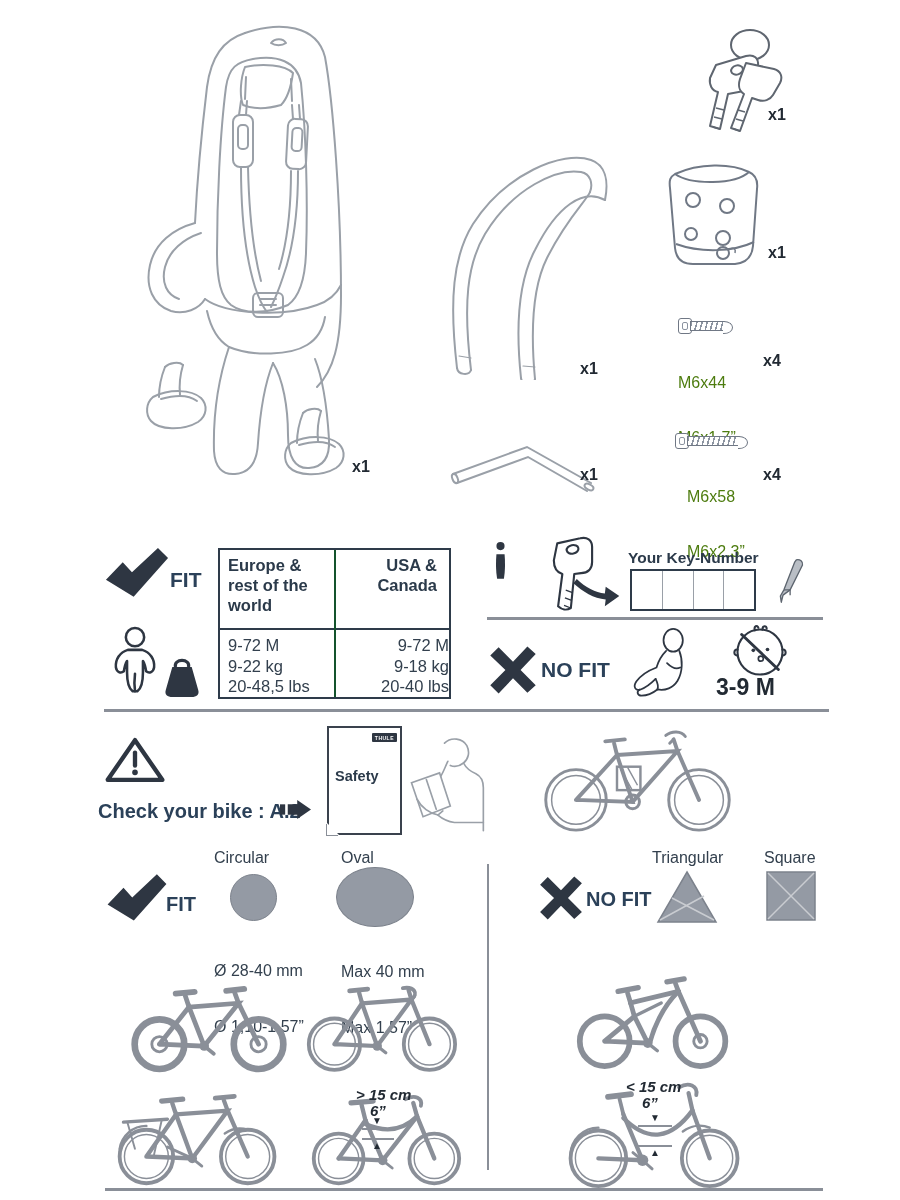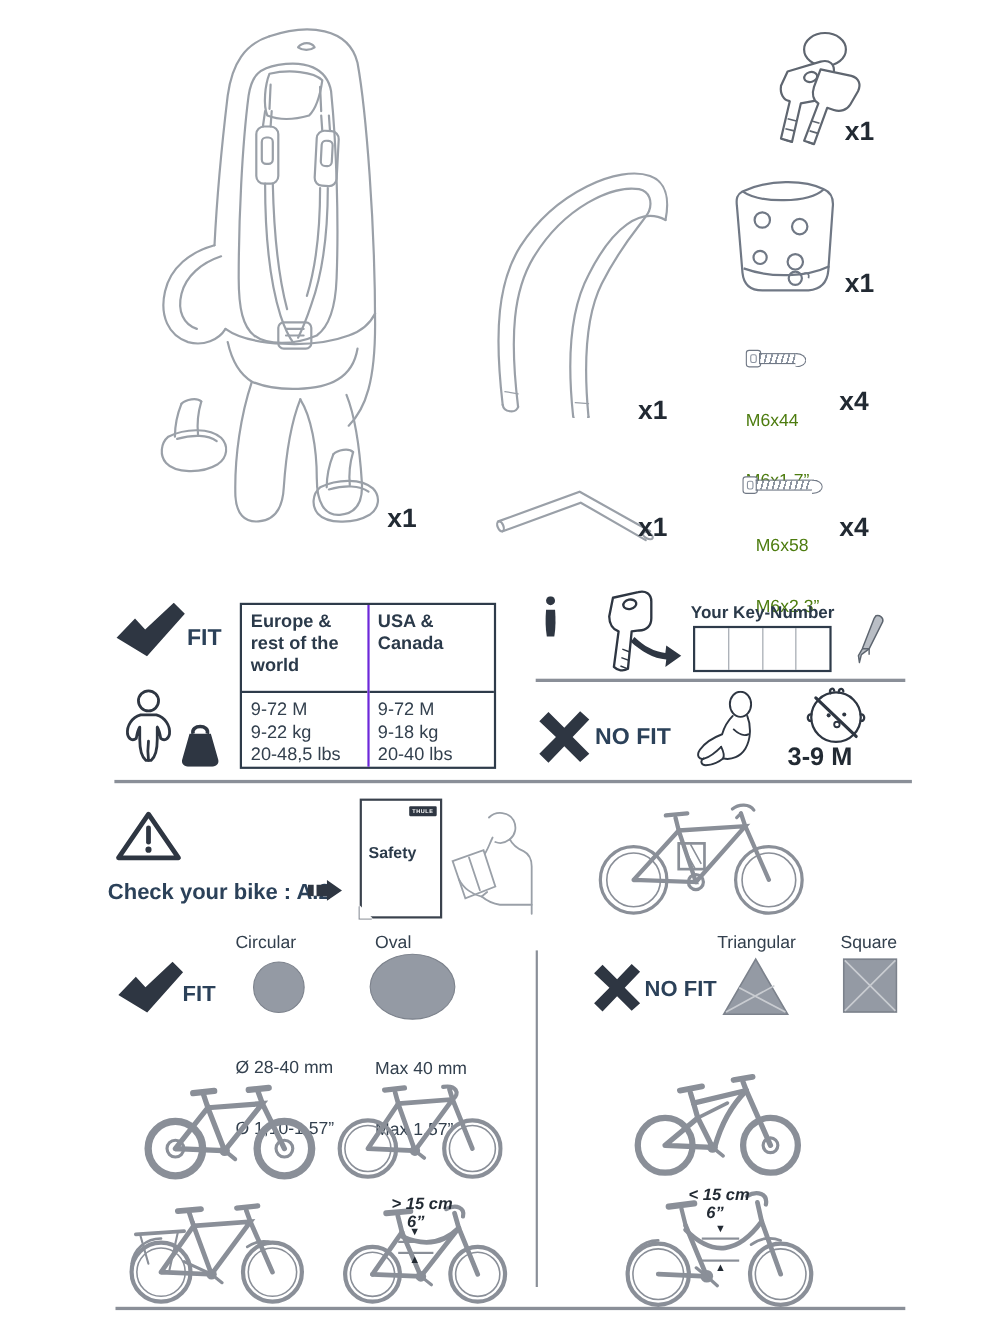--- a/index.html
+++ b/index.html
@@ -1,30 +1,30 @@
 <!DOCTYPE html>
 <html><head>
 <meta charset="utf-8">
 <style>
   html,body{margin:0;padding:0;background:#fff;}
   #page{position:relative;width:900px;height:1200px;background:#fff;overflow:hidden;
         font-family:"Liberation Sans",sans-serif;color:#2e3b4a;}
   .abs{position:absolute;}
   .t{position:absolute;white-space:pre;line-height:1.18;}
   .b{font-weight:700;}
-  .qty{font-weight:700;font-size:24px;color:#222a33;text-align:right;}
+  .qty{font-weight:700;font-size:16px;color:#222a33;text-align:right;}
   .screwlab{font-size:16px;color:#4d7c0f;line-height:1.15;}
   .navy{color:#2b4159;}
   .hline{position:absolute;background:#8a8f98;height:2.5px;}
   .vline{position:absolute;background:#8a8f98;width:2px;}
   
   .fit-table{position:absolute;left:218px;top:548px;width:229px;height:147px;
              border:2px solid #2e3b4a;display:flex;}
   .fit-col{flex:1;display:flex;flex-direction:column;}
-  .fit-col+.fit-col{border-left:2px solid #6d28d9;}
+  .fit-col+.fit-col{border-left:2px solid #14532d;text-align:right;}
   .fit-th{height:77px;border-bottom:2px solid #2e3b4a;font-weight:700;font-size:16.5px;
           padding:6px 12px 0 8px;color:#2b3a4a;line-height:1.2;}
   .fit-td{flex:1;font-size:16.5px;padding:5px 0 0 8px;color:#33404e;line-height:1.25;}
   
   .keybox{position:absolute;left:630px;top:569px;width:122px;height:38px;
           border:2.5px solid #2e3b4a;display:flex;background:#fff;}
   .keybox .cell{flex:1;}
   .keybox .cell+.cell{border-left:1.5px solid #9aa0a8;}
   
   .screw{position:absolute;height:15px;}

